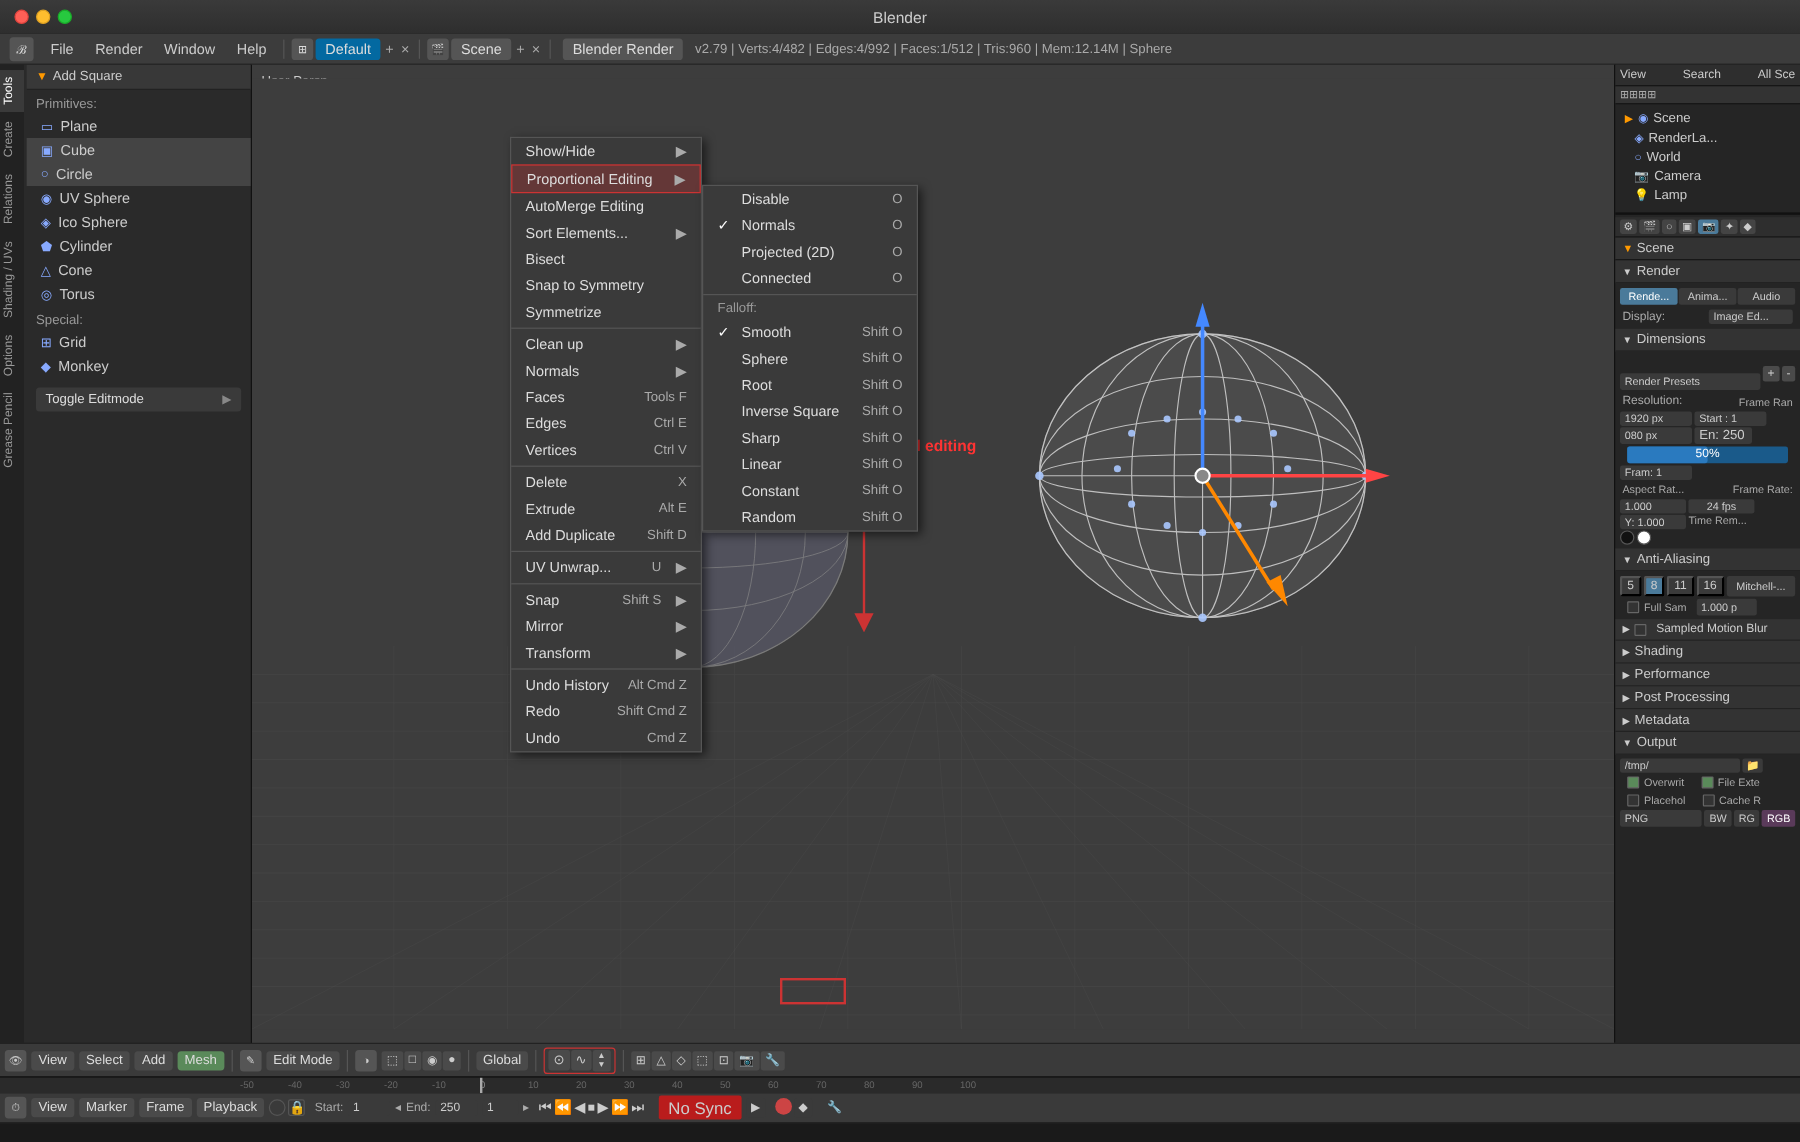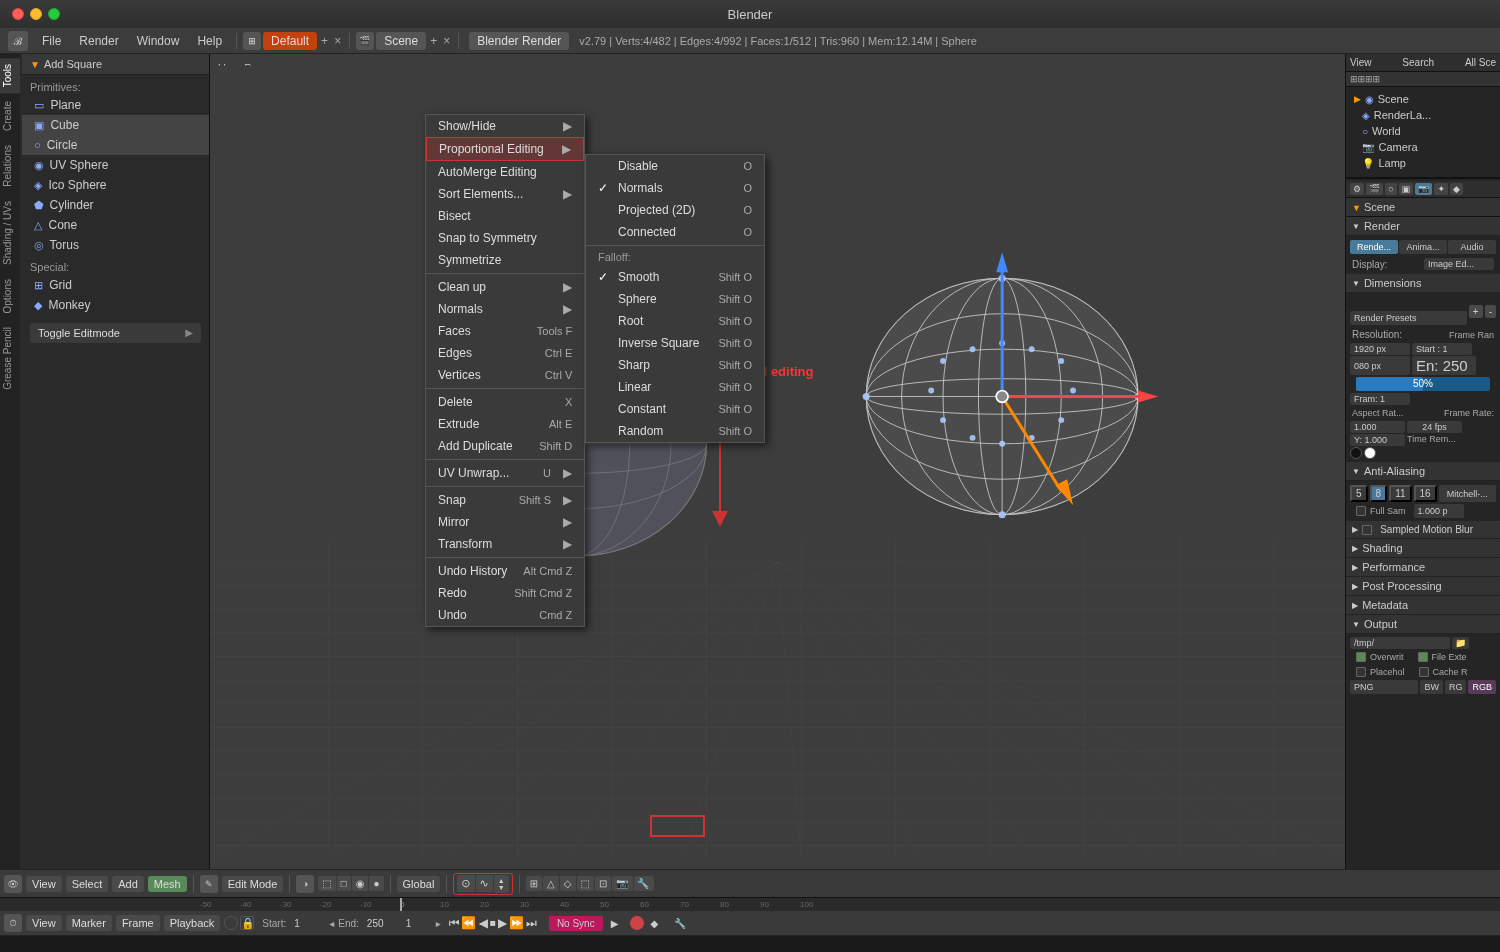--- a/index.html
+++ b/index.html
@@ -75,21 +75,21 @@
       font-size: 10px;
     }
     .menu-bar-separator {
       width: 1px;
       height: 16px;
       background: #555;
       margin: 0 4px;
     }
     .workspace-btn {
       padding: 2px 8px;
-      background: #c2410c;
+      background: #0369a1;
       border-radius: 3px;
       font-size: 12px;
       color: #ddd;
       cursor: pointer;
       display: flex;
       align-items: center;
       gap: 4px;
     }
     .scene-btn {
       padding: 2px 8px;
@@ -919,21 +919,21 @@
       <div class="props-row">
         <span>Resolution:</span>
         <span style="font-size:9px;color:#aaa;">Frame Ran</span>
       </div>
       <div style="display:flex;gap:2px;margin:1px 4px;">
         <input class="props-input" style="width: 60px; font-size: 9px;" value="1920 px">
         <input class="props-input" style="width: 60px; font-size: 9px;" value="Start : 1">
       </div>
       <div style="display:flex;gap:2px;margin:1px 4px;">
         <input class="props-input" style="width: 60px; font-size: 9px;" value="080 px">
-        <input class="props-input" style="width: 64px; font-size: 15px;" value="En: 250">
+        <input class="props-input" style="width: 48px; font-size: 11px;" value="En: 250">
       </div>
       <div style="margin:1px 4px;">
         <div class="slider-track">
           <div class="slider-fill" style="width:50%;"></div>
           <span class="slider-label">50%</span>
         </div>
       </div>
       <div style="display:flex;gap:2px;margin:1px 4px;">
         <input class="props-input" style="width: 60px; font-size: 9px;" value="Fram: 1">
       </div>
@@ -1129,21 +1129,21 @@
     <div style="display:flex;gap:2px;margin-left:4px;">
       <span style="font-size:12px;cursor:pointer;color:#ccc;">⏮</span>
       <span style="font-size:12px;cursor:pointer;color:#ccc;">⏪</span>
       <span style="font-size:12px;cursor:pointer;color:#ccc;">◀</span>
       <span style="font-size:12px;cursor:pointer;color:#ccc;">⏹</span>
       <span style="font-size:12px;cursor:pointer;color:#ccc;">▶</span>
       <span style="font-size:12px;cursor:pointer;color:#ccc;">⏩</span>
       <span style="font-size:12px;cursor:pointer;color:#ccc;">⏭</span>
     </div>
     <div style="margin-left:8px;display:flex;align-items:center;gap:4px;">
-      <button style="padding:2px 8px;background:#be185d;border:none;color:#ccc;font-size:10px;cursor:pointer;border-radius:2px;">No Sync</button>
+      <button style="padding:2px 8px;background:#b91c1c;border:none;color:#ccc;font-size:14px;cursor:pointer;border-radius:2px;">No Sync</button>
       <span style="padding:2px 4px;background:#3a3a3a;border-radius:2px;font-size:10px;cursor:pointer;color:#ccc;">▶</span>
     </div>
     <div style="margin-left:4px;display:flex;gap:2px;">
       <span style="padding:2px 4px;background:#cc4444;border-radius:50%;width:14px;height:14px;display:flex;align-items:center;justify-content:center;cursor:pointer;"></span>
       <span style="padding:2px 4px;background:#3a3a3a;border-radius:2px;font-size:10px;cursor:pointer;color:#ccc;">◆</span>
     </div>
     <span style="margin-left:8px;font-size:10px;color:#ccc;cursor:pointer;">🔧</span>
   </div>
 </div>
 

